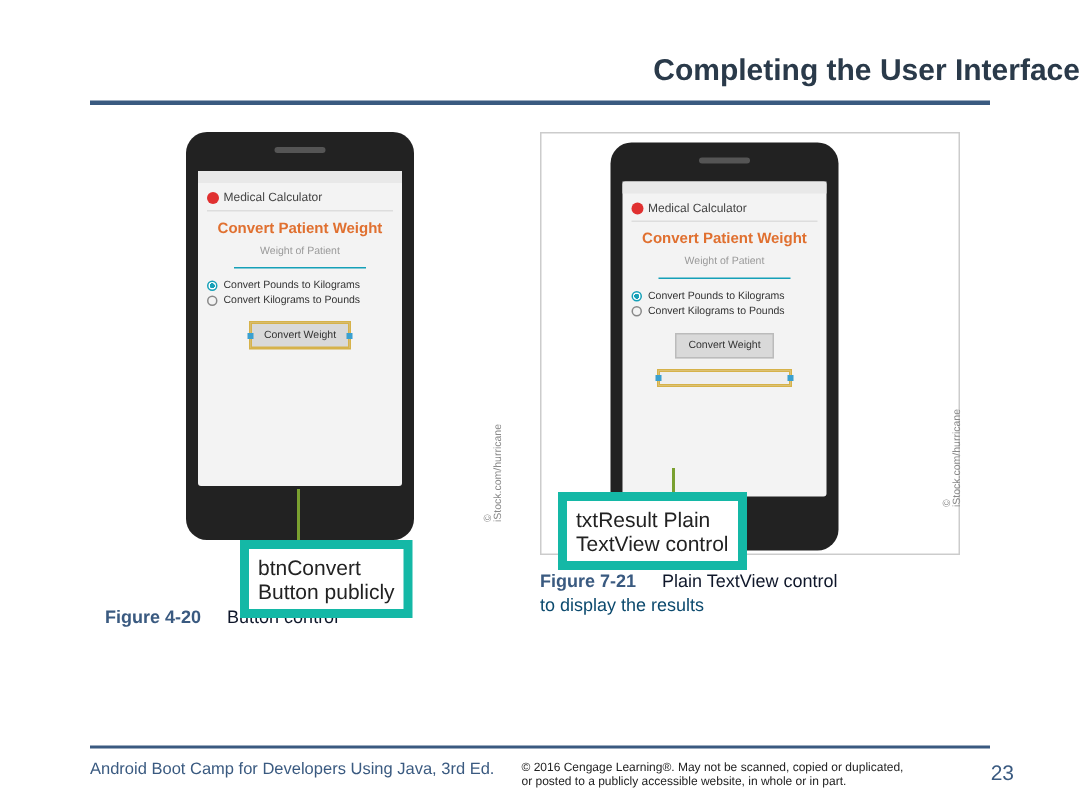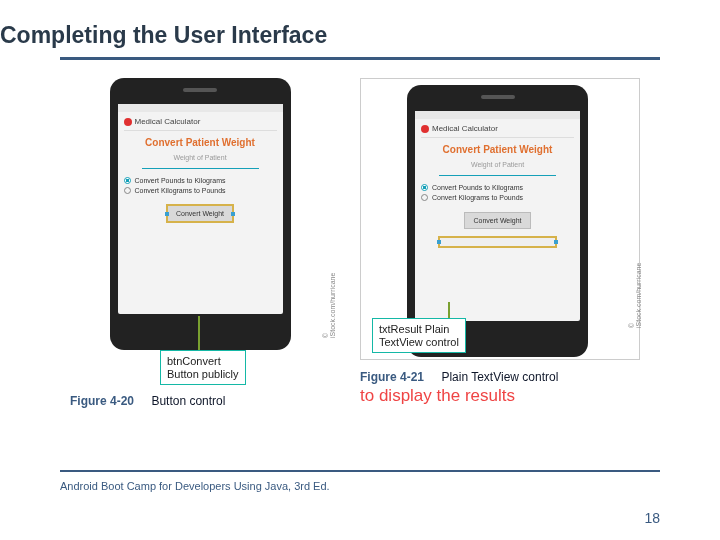--- a/index.html
+++ b/index.html
@@ -5,44 +5,44 @@
   * { box-sizing: border-box; margin: 0; padding: 0; }
   body {
     width: 720px;
     height: 540px;
     background: #fff;
     font-family: Arial, Helvetica, sans-serif;
     position: relative;
     overflow: hidden;
   }
   .slide-title {
-    text-align: left;
-    font-size: 23px;
+    text-align: right;
+    font-size: 20px;
     font-weight: bold;
     color: #2a3a4a;
-    padding: 22px 0 8px 0;
+    padding: 36px 0 8px 0;
   }
   .title-rule {
     height: 3px;
     background: #3a5a80;
     margin: 0 60px 18px 60px;
   }
   .content {
     display: flex;
     gap: 30px;
     padding: 0 70px;
     align-items: flex-start;
   }
   .fig-col { position: relative; }
   .fig-left { width: 260px; }
   .fig-right { width: 280px; }
 
   
   .phone {
-    width: 181px;
+    width: 152px;
     background: #222;
     border-radius: 14px;
     padding: 28px 8px 36px 8px;
     margin: 0 auto;
     position: relative;
   }
   .phone .speaker {
     width: 34px; height: 4px; background:#555; border-radius:2px;
     margin: -18px auto 12px auto;
   }
@@ -80,39 +80,39 @@
     font-size:7px;padding:4px 8px;margin-top:8px;
   }
   .sel-box{border:1px solid #d6b24a;box-shadow:0 0 0 1px #d6b24a;}
   .handles{position:relative;}
   .handles::before,.handles::after{content:"";position:absolute;width:4px;height:4px;background:#3aa0d0;}
   .handles::before{left:-3px;top:50%;margin-top:-2px;}
   .handles::after{right:-3px;top:50%;margin-top:-2px;}
 
   
   .callout{
-    position:absolute;background:#fff;border:1px solid #14b8a6;
-    font-size:11px;padding:4px 6px;color:#222;line-height:1.15;
+    position:absolute;background:#fff;border:6px solid #14b8a6;
+    font-size:14px;padding:4px 6px;color:#222;line-height:1.15;
   }
   .callout-line{position:absolute;background:#7aa030;width:2px;}
 
   
   .fig-caption{font-size:12px;color:#3a5a80;margin-top:10px;}
   .fig-caption .num{font-weight:bold;}
   .fig-caption .txt{color:#0f172a;margin-left:14px;}
-  .fig-desc{font-size:17px;color:#ef4444;margin-top:2px;}
+  .fig-desc{font-size:12px;color:#0c4a6e;margin-top:2px;}
   .credit{
     position:absolute; font-size:7px; color:#888;
     transform:rotate(-90deg); transform-origin:left top;
   }
 
   
   .footer-rule{height:2px;background:#3a5a80;margin:0 60px;}
   .footer{
-    display:flex;align-items:flex-start;padding:8px 60px 0 60px;gap:18px;flex-direction:column;
+    display:flex;align-items:flex-start;padding:8px 44px 0 60px;gap:18px;
   }
   .book{font-size:11px;color:#3a5a80;white-space:nowrap;}
   .copyright{font-size:8px;color:#222;line-height:1.2;max-width:260px;}
   .pagenum{font-size:14px;color:#3a5a80;margin-left:auto;}
 
   .footer-wrap{position:absolute;left:0;right:0;bottom:14px;}
 </style>
 </head>
 <body>
 
@@ -182,27 +182,28 @@
           </div>
           <div class="sel-box handles" style="height:10px;margin:8px 18px 0 18px;background:#efefef;"></div>
         </div>
       </div>
       <div class="callout-line" style="left:88px;top:224px;height:18px;"></div>
       <div class="callout" style="left:12px;top:240px;white-space:pre-line;">txtResult Plain
 TextView control</div>
       <span class="credit" style="left:268px;top:250px;">© iStock.com/hurricane</span>
     </div>
     <div class="fig-caption">
-      <span class="num">Figure 4-21</span>
+      <span class="num">Figure 7-21</span>
       <span class="txt">Plain TextView control</span>
     </div>
     <div class="fig-desc">to display the results</div>
   </div>
 
 </div>
 
 <div class="footer-wrap">
   <div class="footer-rule"></div>
   <div class="footer">
     <div class="book">Android Boot Camp for Developers Using Java, 3rd Ed.</div>
-    <div class="pagenum">18</div>
+    <div class="copyright">© 2016 Cengage Learning®. May not be scanned, copied or duplicated, or posted to a publicly accessible website, in whole or in part.</div>
+    <div class="pagenum">23</div>
   </div>
 </div>
 
 </body></html>

